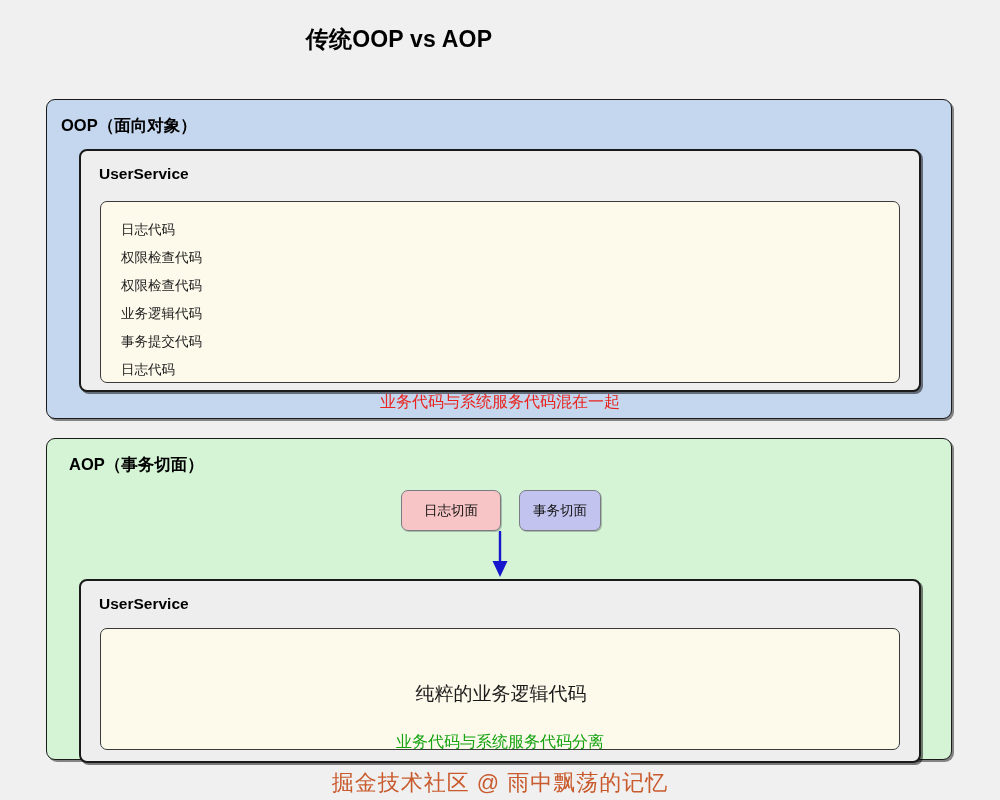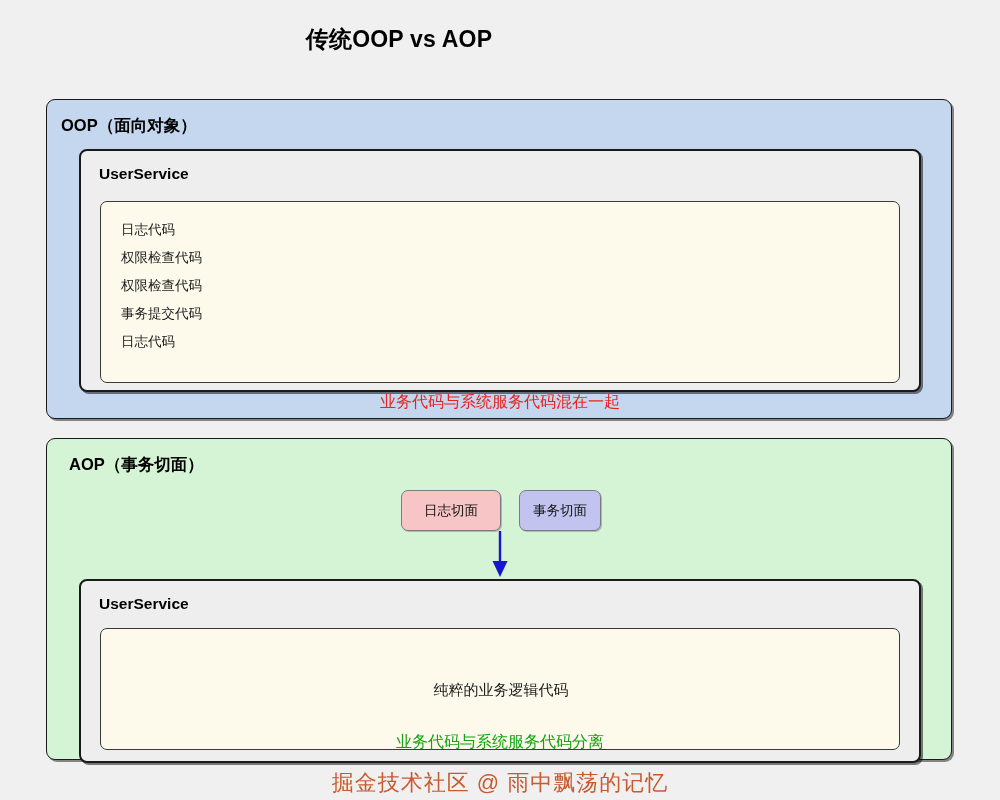--- a/index.html
+++ b/index.html
@@ -124,21 +124,21 @@
     color: #1a1a1a;
     white-space: nowrap;
   }
 
   .aop-code-center {
     position: absolute;
     left: 0;
     top: 52px;
     width: 800px;
     text-align: center;
-    font-size: 15px;
+    font-size: 19px;
     color: #1a1a1a;
   }
 
   
   .note {
     position: absolute;
     font-size: 16px;
     white-space: nowrap;
     text-align: center;
   }
@@ -216,20 +216,21 @@
 </div>
 
 <div class="service-box oop-service">
   <div class="service-title">UserService</div>
 </div>
 
 <div class="code-box oop-code">
   <div class="code-line">日志代码</div>
   <div class="code-line">权限检查代码</div>
   <div class="code-line">权限检查代码</div>
+  <div class="code-line">业务逻辑代码</div>
   <div class="code-line">事务提交代码</div>
   <div class="code-line">日志代码</div>
 </div>
 
 <div class="note note-red">业务代码与系统服务代码混在一起</div>
 
 <div class="panel aop-panel">
   <div class="panel-label">AOP（事务切面）</div>
 </div>
 

